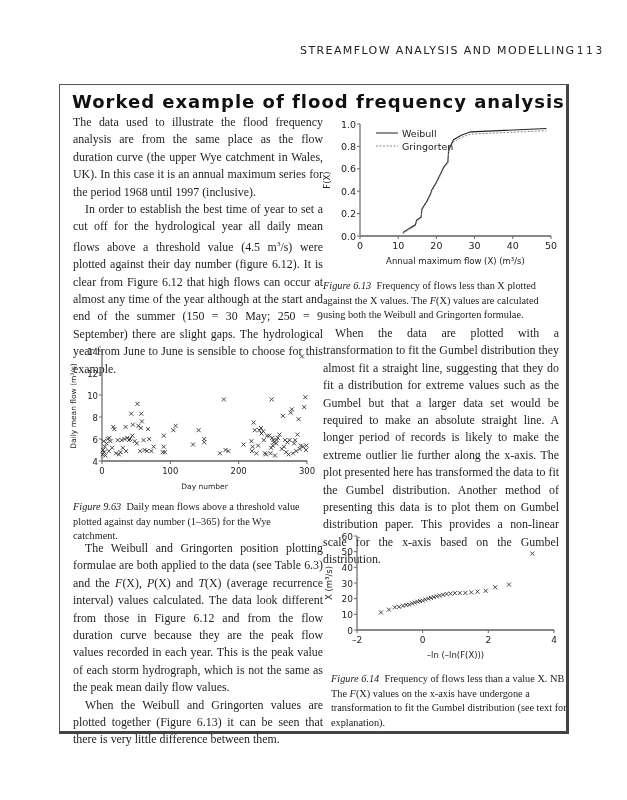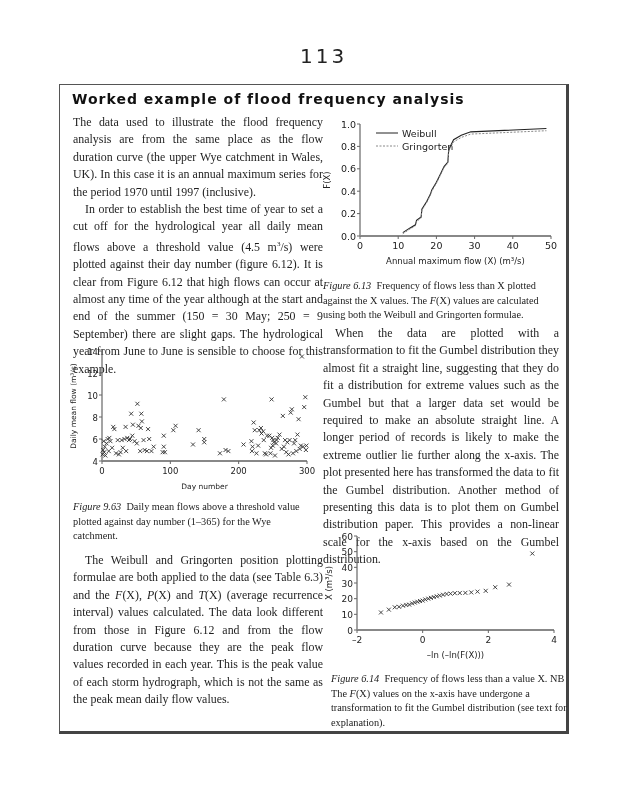--- a/index.html
+++ b/index.html
@@ -1,40 +1,41 @@
 <!DOCTYPE html>
 <html><head>
 <meta charset="utf-8">
 <style>
   html, body { margin: 0; padding: 0; background: #ffffff; }
   body { width: 627px; height: 800px; position: relative; overflow: hidden; font-family: "DejaVu Serif", serif; color: #1a1a1a; }
   .running-head { position: absolute; top: 44px; left: 300px; width: 305px; font-family: "DejaVu Sans", sans-serif; font-size: 11px; letter-spacing: 1.4px; color: #222; display: flex; justify-content: space-between; align-items: baseline; }
-  .running-head .pg { font-size: 20px; letter-spacing: 3px; }
+  .running-head .pg { font-size: 10px; letter-spacing: 3px; }
   .box { position: absolute; left: 59px; top: 84px; width: 510px; height: 650px; border: 1.5px solid #555; border-right: 3px solid #444; border-bottom: 3px solid #444; box-sizing: border-box; }
-  .box-title { position: absolute; left: 72px; top: 91px; font-family: "DejaVu Sans", sans-serif; font-weight: bold; font-size: 14px; letter-spacing: 1px; color: #111; }
+  .box-title { position: absolute; left: 72px; top: 91px; font-family: "DejaVu Sans", sans-serif; font-weight: bold; font-size: 18px; letter-spacing: 1px; color: #111; }
   .para { position: absolute; font-family: "Liberation Serif", serif; font-size: 11.9px; line-height: 17.4px; text-align: justify; color: #1e1e1e; }
   .para p { margin: 0; text-indent: 12px; }
   .para p.noindent { text-indent: 0; }
   .caption { position: absolute; font-family: "Liberation Serif", serif; font-size: 10.3px; line-height: 14.5px; color: #222; }
   .caption .fig { font-style: italic; }
   svg text { font-family: "DejaVu Sans", sans-serif; fill: #222; }
   .it { font-style: italic; }
 </style>
 </head>
 <body>
 
 <div class="running-head">
+  <span>STREAMFLOW ANALYSIS AND MODELLING</span>
   <span class="pg">113</span>
 </div>
 
 <div class="box"></div>
 <div class="box-title">Worked example of flood frequency analysis</div>
 
 <div class="para" style="left:73px; top:114px; width:250px;">
-  <p class="noindent">The data used to illustrate the flood frequency analysis are from the same place as the flow duration curve (the upper Wye catchment in Wales, UK). In this case it is an annual maximum series for the period 1970 until 1997 (inclusive).</p>
+  <p class="noindent">The data used to illustrate the flood frequency analysis are from the same place as the flow duration curve (the upper Wye catchment in Wales, UK). In this case it is an annual maximum series for the period 1968 until 1997 (inclusive).</p>
   <p><span>In order to establish the best time of year to set a cut off for the hydrological year all daily mean flows above a threshold value (4.5 m</span><sup style="font-size:7px">3</sup><span>/s) were plotted against their day number (figure 6.12). It is clear from Figure 6.12 that high flows can occur at almost any time of the year although at the start and end of the summer (150 = 30 May; 250 = 9 September) there are slight gaps. The hydrological year from June to June is sensible to choose for this example.</span></p>
 </div>
 
 <svg id="fig612" style="position:absolute; left:62px; top:340px;" width="260" height="155">
     <line x1="40" y1="11" x2="40" y2="121" stroke="#666" stroke-width="1.2"></line>
     <line x1="40" y1="121" x2="245" y2="121" stroke="#888" stroke-width="2"></line>
     <line x1="40" y1="121" x2="40" y2="124" stroke="#666"></line>
     <text x="40" y="134" text-anchor="middle" font-size="8.5">0</text>
     <line x1="108.33333333333333" y1="121" x2="108.33333333333333" y2="124" stroke="#666"></line>
     <text x="108.33333333333333" y="134" text-anchor="middle" font-size="8.5">100</text>
@@ -498,22 +499,23 @@
     </g>
     <g>
       <line x1="242.43835616438358" y1="103.6" x2="246.43835616438358" y2="107.6" stroke="#333" stroke-width="0.9"></line>
       <line x1="242.43835616438358" y1="107.6" x2="246.43835616438358" y2="103.6" stroke="#333" stroke-width="0.9"></line>
     </g>
   </svg>
 <div class="caption" style="left:73px; top:500px; width:245px;">
   <span class="fig">Figure 9.63</span>&nbsp; <span>Daily mean flows above a threshold value plotted against day number (1–365) for the Wye catchment.</span>
 </div>
 
-<div class="para" style="left:73px; top:552px; width:250px;">
+<div class="para" style="left:73px; top:540px; width:250px;">
   <p><span>The Weibull and Gringorten position plotting formulae are both applied to the data (see Table 6.3) and the </span><span class="it">F</span><span>(X), </span><span class="it">P</span><span>(X) and </span><span class="it">T</span><span>(X) (average recurrence interval) values calculated. The data look different from those in Figure 6.12 and from the flow duration curve because they are the peak flow values recorded in each year. This is the peak value of each storm hydrograph, which is not the same as the peak mean daily flow values.</span></p>
+  <p>When the Weibull and Gringorten values are plotted together (Figure 6.13) it can be seen that there is very little difference between them.</p>
 </div>
 
 <svg id="fig613" style="position:absolute; left:318px; top:115px;" width="245" height="160">
     <line x1="42" y1="9" x2="42" y2="121" stroke="#666" stroke-width="1.2"></line>
     <line x1="42" y1="121" x2="233" y2="121" stroke="#888" stroke-width="2"></line>
     <line x1="42" y1="121" x2="42" y2="124" stroke="#666"></line>
     <text x="42" y="134" text-anchor="middle" font-size="9.5">0</text>
     <line x1="80.2" y1="121" x2="80.2" y2="124" stroke="#666"></line>
     <text x="80.2" y="134" text-anchor="middle" font-size="9.5">10</text>
     <line x1="118.4" y1="121" x2="118.4" y2="124" stroke="#666"></line>

